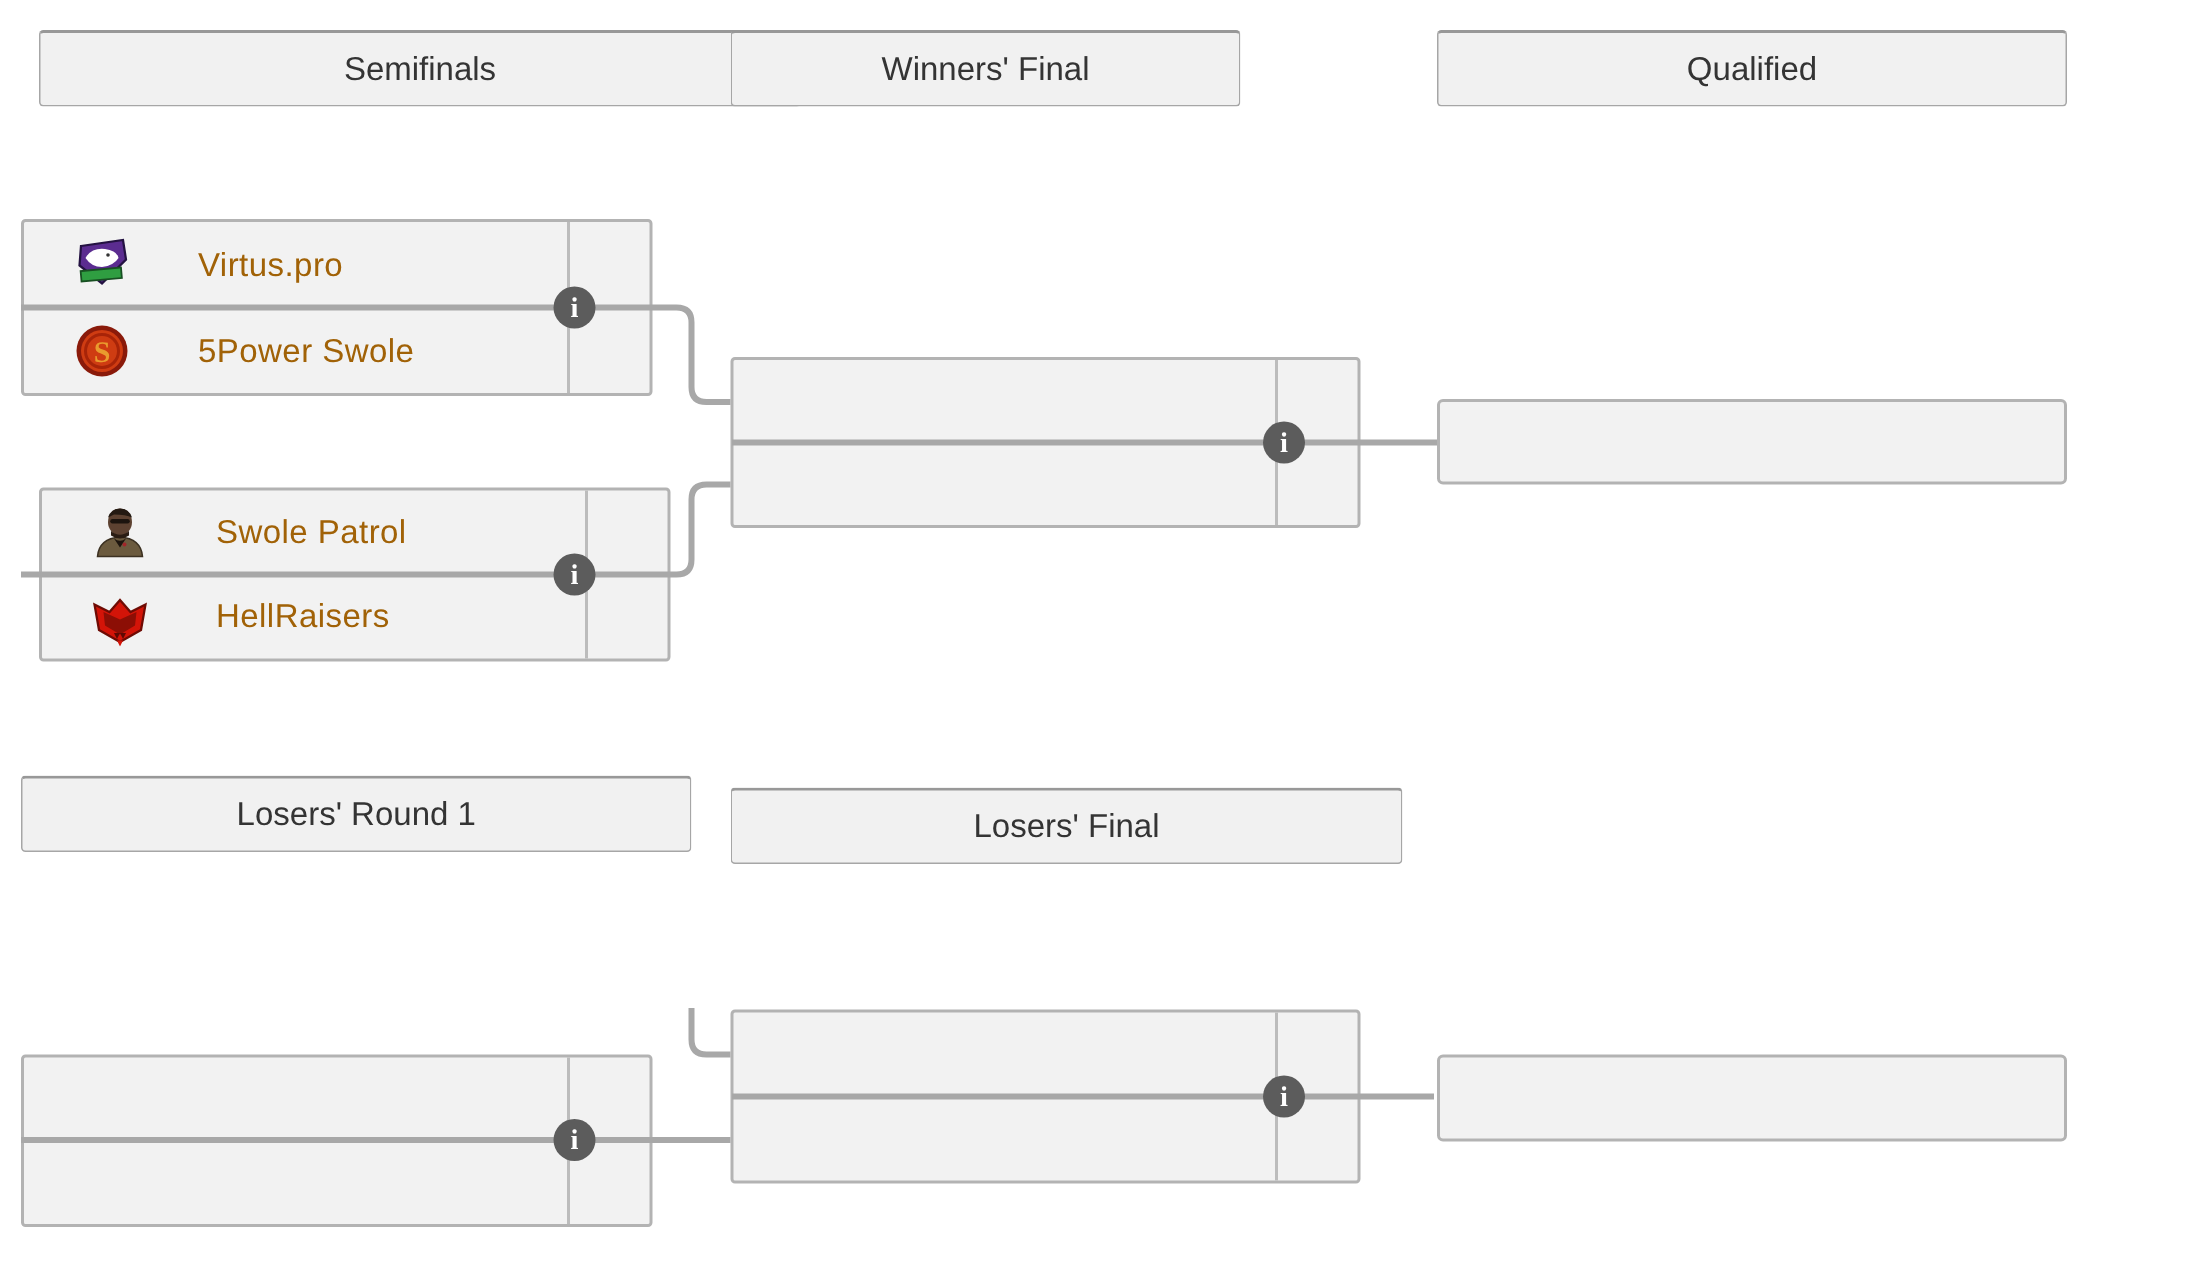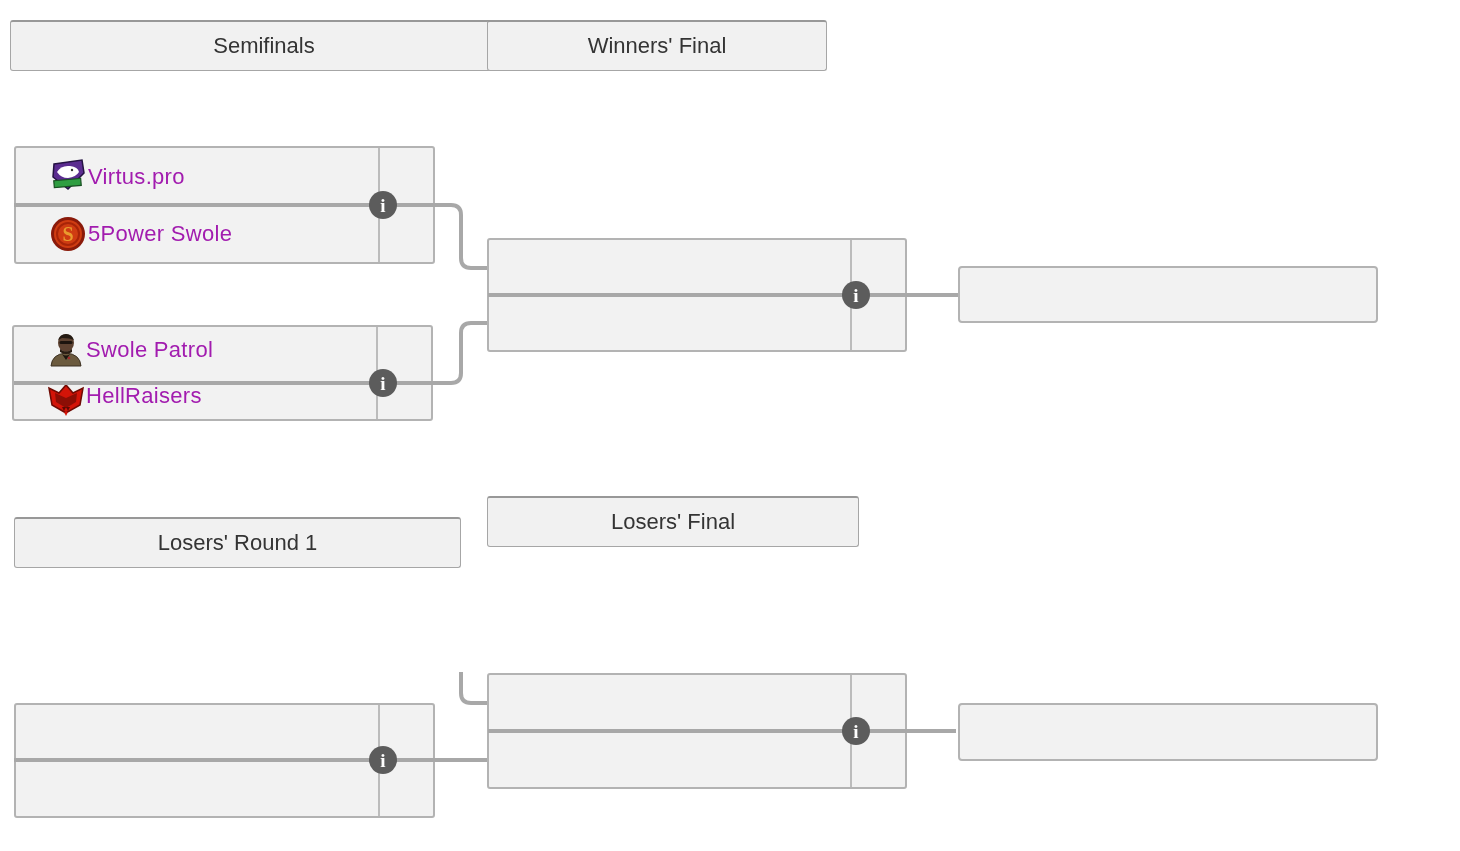--- a/index.html
+++ b/index.html
@@ -16,21 +16,21 @@
   }
   
   .match{
     position:absolute;box-sizing:border-box;background:#f2f2f2;
     border:2px solid #b3b3b3;border-radius:3px;z-index:1;
   }
   .match .row{position:absolute;left:0;right:0;height:50%;display:flex;align-items:center;}
   .match .row.top{top:0}
   .match .row.bottom{bottom:0}
   .team-logo{width:40px;height:40px;margin-left:32px;flex:none;}
-  .team-name{font-size:22px;color:#a21caf;letter-spacing:.3px;text-decoration:none;white-space:nowrap;}
+  .team-name{margin-left:44px;font-size:22px;color:#a16207;letter-spacing:.3px;text-decoration:none;white-space:nowrap;}
   .score-divider{position:absolute;top:0;bottom:0;right:53px;width:2px;background:#bcbcbc;}
   .score-cell{position:absolute;top:0;bottom:0;right:0;width:53px;display:flex;align-items:center;justify-content:center;font-size:22px;color:#3a3a3a;}
   
   .slot{
     position:absolute;box-sizing:border-box;background:#f2f2f2;
     border:2px solid #b3b3b3;border-radius:4px;z-index:1;
     display:flex;align-items:center;padding-left:44px;font-size:22px;color:#3a3a3a;
   }
   
   .wires{position:absolute;left:0;top:0;width:1460px;height:851px;z-index:2;pointer-events:none;}
@@ -41,30 +41,33 @@
     background:#5c5c5c;color:#ffffff;z-index:3;cursor:pointer;
     display:flex;align-items:center;justify-content:center;
     font-family:"Liberation Serif", serif;font-weight:bold;font-size:19px;line-height:1;
   }
 </style>
 </head>
 <body>
 
 <div class="canvas">
 
-  <div class="hdr" style="left:10px;top:20px;width:508px">
+  <div class="hdr" style="left:26px;top:20px;width:508px">
     <span>Semifinals</span>
   </div>
   <div class="hdr" style="left:487px;top:20px;width:340px">
     <span>Winners' Final</span>
   </div>
+  <div class="hdr" style="left:958px;top:20px;width:420px">
+    <span>Qualified</span>
+  </div>
   <div class="hdr" style="left:14px;top:517px;width:447px">
     <span>Losers' Round 1</span>
   </div>
-  <div class="hdr" style="left:487px;top:496px;width:372px">
+  <div class="hdr" style="left:487px;top:525px;width:448px">
     <span>Losers' Final</span>
   </div>
 
   <div class="match" style="left:14px;top:146px;width:421px;height:118px">
     <div class="row top">
       <svg class="team-logo" viewBox="0 0 40 40">
         <path d="M6 7 L34 3 L36 16 L20 32 L5 20 Z" fill="#5b2c90" stroke="#241242" stroke-width="1.5"></path>
         <path d="M9 15 Q13 8 22 9 Q30 10 31 15 Q28 20 20 21 Q13 21 9 15 Z" fill="#ffffff"></path>
         <circle cx="24" cy="13" r="1.2" fill="#333333"></circle>
         <g transform="rotate(-5 20 26)">
@@ -80,21 +83,21 @@
         <circle cx="20" cy="20" r="14" fill="#cf3c12"></circle>
         <circle cx="20" cy="20" r="11" fill="none" stroke="#a82408" stroke-width="2"></circle>
         <text x="20" y="27" text-anchor="middle" font-family="Liberation Serif, serif" font-size="20" font-weight="bold" fill="#e99b2e">S</text>
       </svg>
       <a class="team-name">5Power Swole</a>
       <span class="score-cell"></span>
     </div>
     <div class="score-divider"></div>
   </div>
 
-  <div class="match" style="left:12px;top:325px;width:421px;height:96px">
+  <div class="match" style="left:26px;top:325px;width:421px;height:116px">
     <div class="row top">
       <svg class="team-logo" viewBox="0 0 40 40">
         <path d="M5 36 Q6 24 20 23 Q34 24 35 36 Z" fill="#6b5a3e" stroke="#3c3122" stroke-width="1"></path>
         <ellipse cx="20" cy="13" rx="8" ry="9" fill="#5d4231"></ellipse>
         <path d="M12 10 Q14 4 20 4 Q26 4 28 10 Q24 8 16 8 Z" fill="#241a12"></path>
         <rect x="13.5" y="11" width="13" height="3" rx="1.5" fill="#1c140e"></rect>
         <path d="M14 19 Q20 24 26 19 L26 22 Q20 26 14 22 Z" fill="#2a1d13"></path>
         <path d="M16 24 L20 30 L24 24 Q20 27 16 24 Z" fill="#1d150e"></path>
         <circle cx="23" cy="28" r="1.3" fill="#a1262a"></circle>
       </svg>

